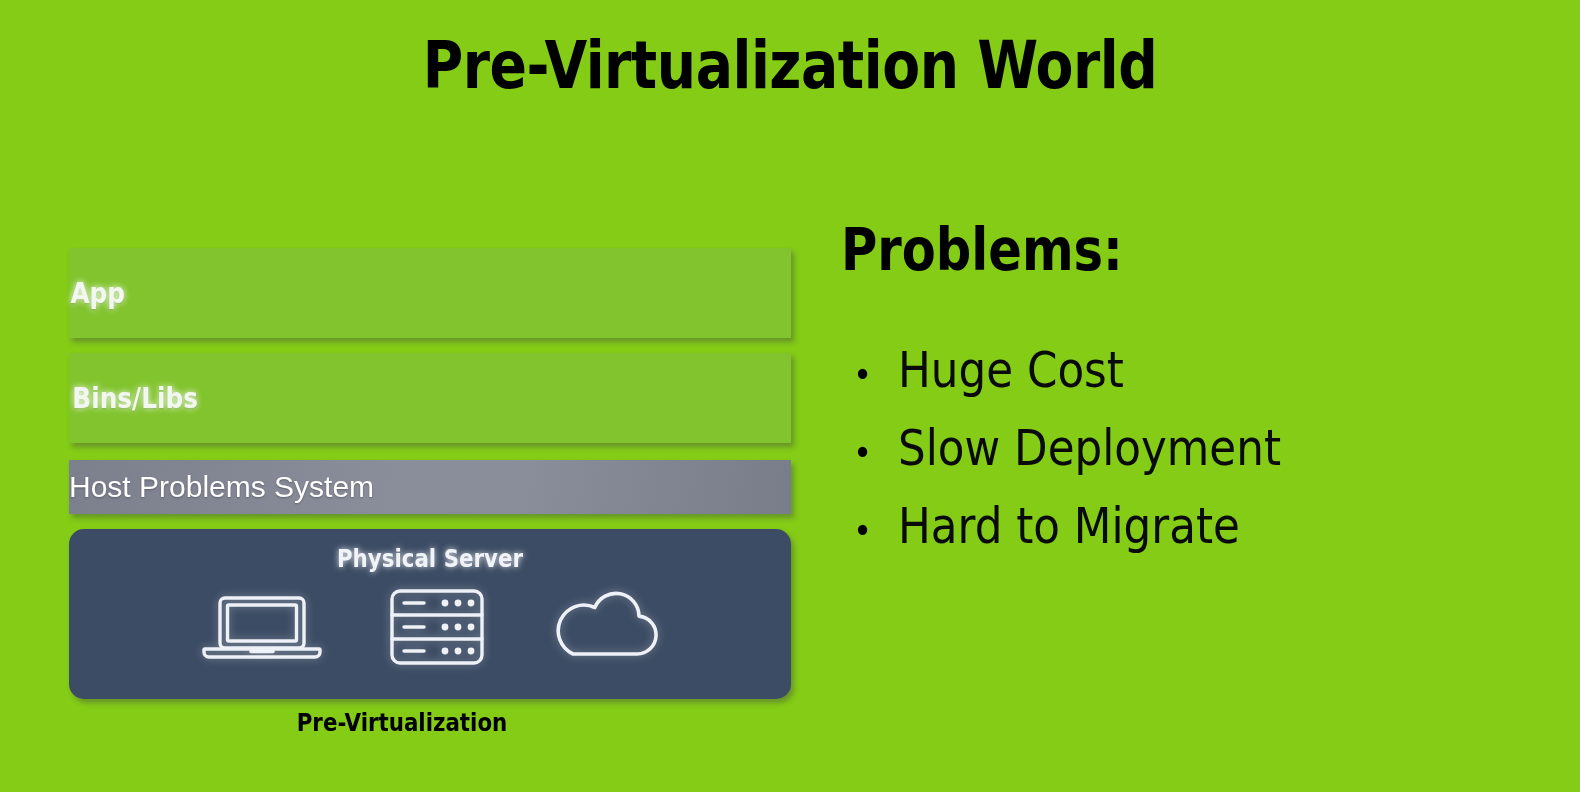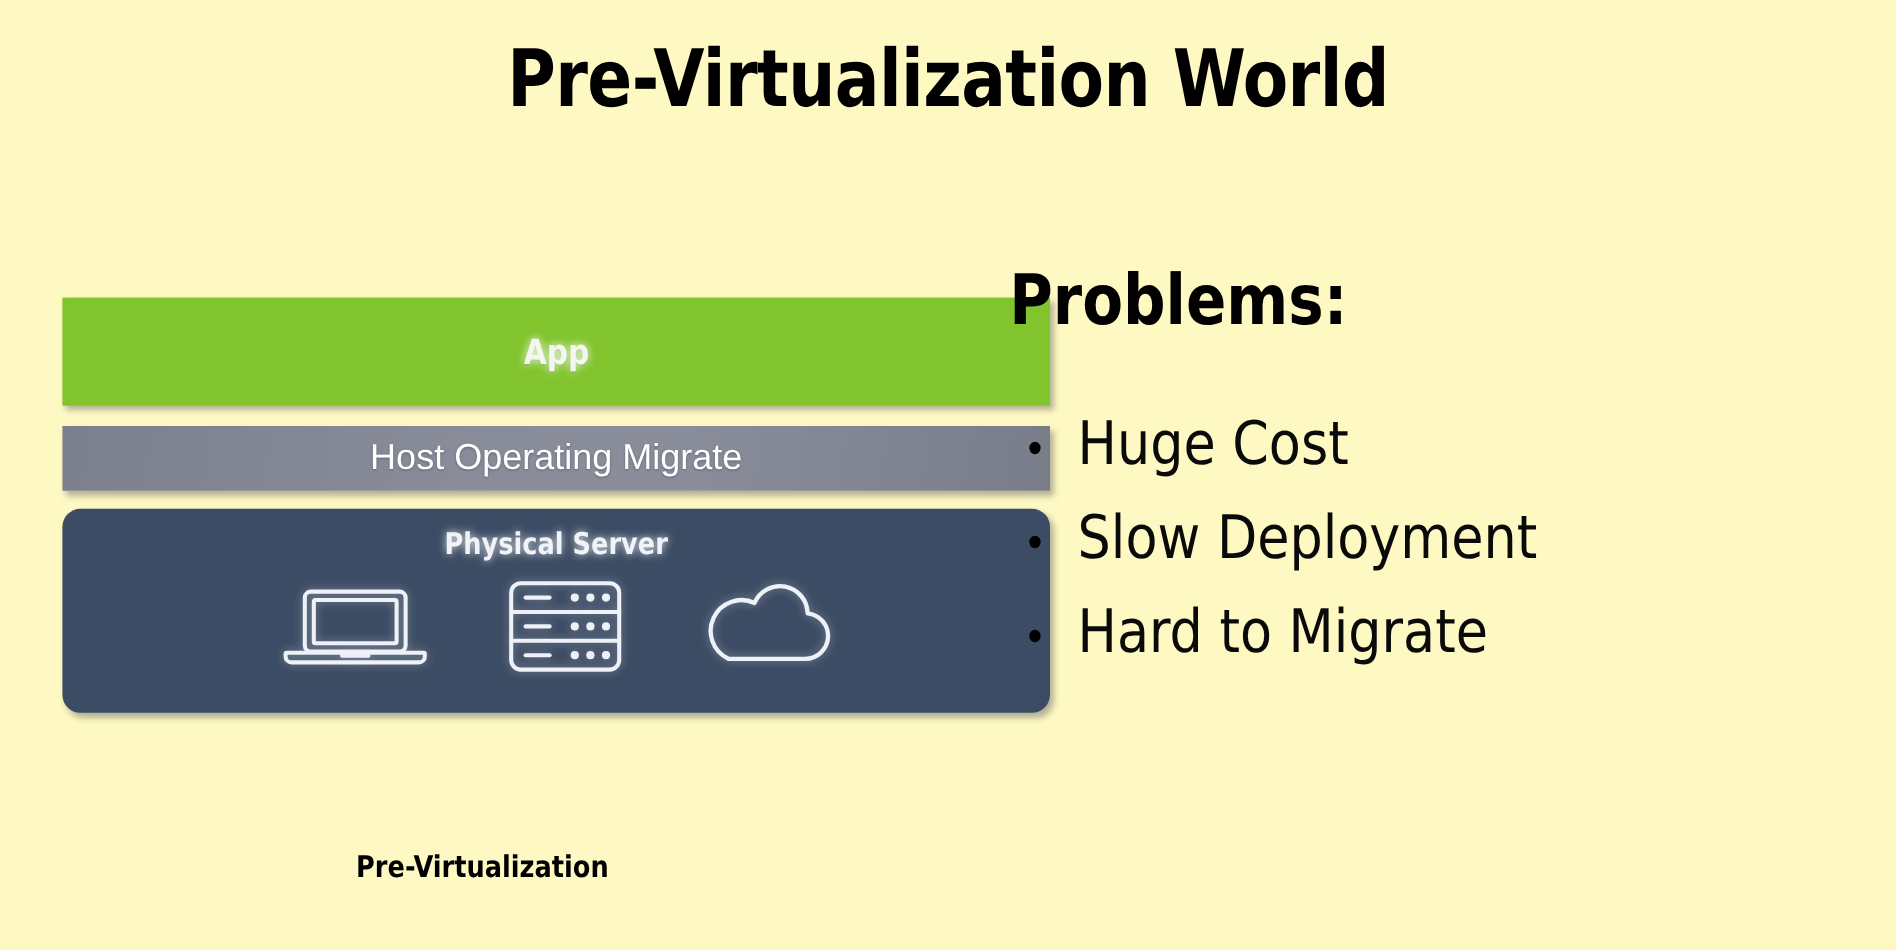--- a/index.html
+++ b/index.html
@@ -14,21 +14,21 @@
     overflow: hidden;
     font-family: "Liberation Sans", sans-serif;
     color: #000000;
     position: relative;
   }
 
   .slide {
     position: relative;
     width: 1580px;
     height: 792px;
-    background: #fef9c3;
+    background: #84cc16;
   }
 
   
   .slide-title {
     position: absolute;
     left: 0;
     top: 24px;
     width: 1580px;
     text-align: center;
     font-family: "DejaVu Sans Condensed", "Liberation Sans Narrow", "Liberation Sans", sans-serif;
@@ -46,25 +46,25 @@
   .stack {
     position: absolute;
     left: 52px;
     top: 248px;
     width: 681px;
   }
 
   .band {
     position: relative;
     box-sizing: border-box;
-    width: 823px;
+    width: 722px;
     display: flex;
     align-items: center;
-    justify-content: center;
     box-shadow: 3px 4px 5px rgba(60, 60, 70, 0.38);
+    margin-left: 17px;
   }
 
   .band-label {
     color: #ffffff;
     text-align: center;
     white-space: nowrap;
   }
 
   .band-green {
     height: 90px;
@@ -201,23 +201,26 @@
 <div class="slide">
 
   <div class="slide-title">Pre-Virtualization World</div>
 
   <div class="stack">
 
     <div class="band band-green band-app">
       <span class="band-label">App</span>
     </div>
 
+    <div class="band band-green band-bins">
+      <span class="band-label">Bins/Libs</span>
+    </div>
 
     <div class="band band-gray">
-      <span class="band-label">Host Operating Migrate</span>
+      <span class="band-label">Host Problems System</span>
     </div>
 
     <div class="band band-navy">
 
       <div class="navy-title">Physical Server</div>
 
       <div class="icon-row">
 
         <svg class="ico" width="126" height="70" viewBox="0 0 126 70" fill="none" stroke="#eef2f8" stroke-width="3.4" stroke-linecap="round" stroke-linejoin="round">
           <rect x="21" y="6" width="84" height="50" rx="5" ry="5"></rect>

